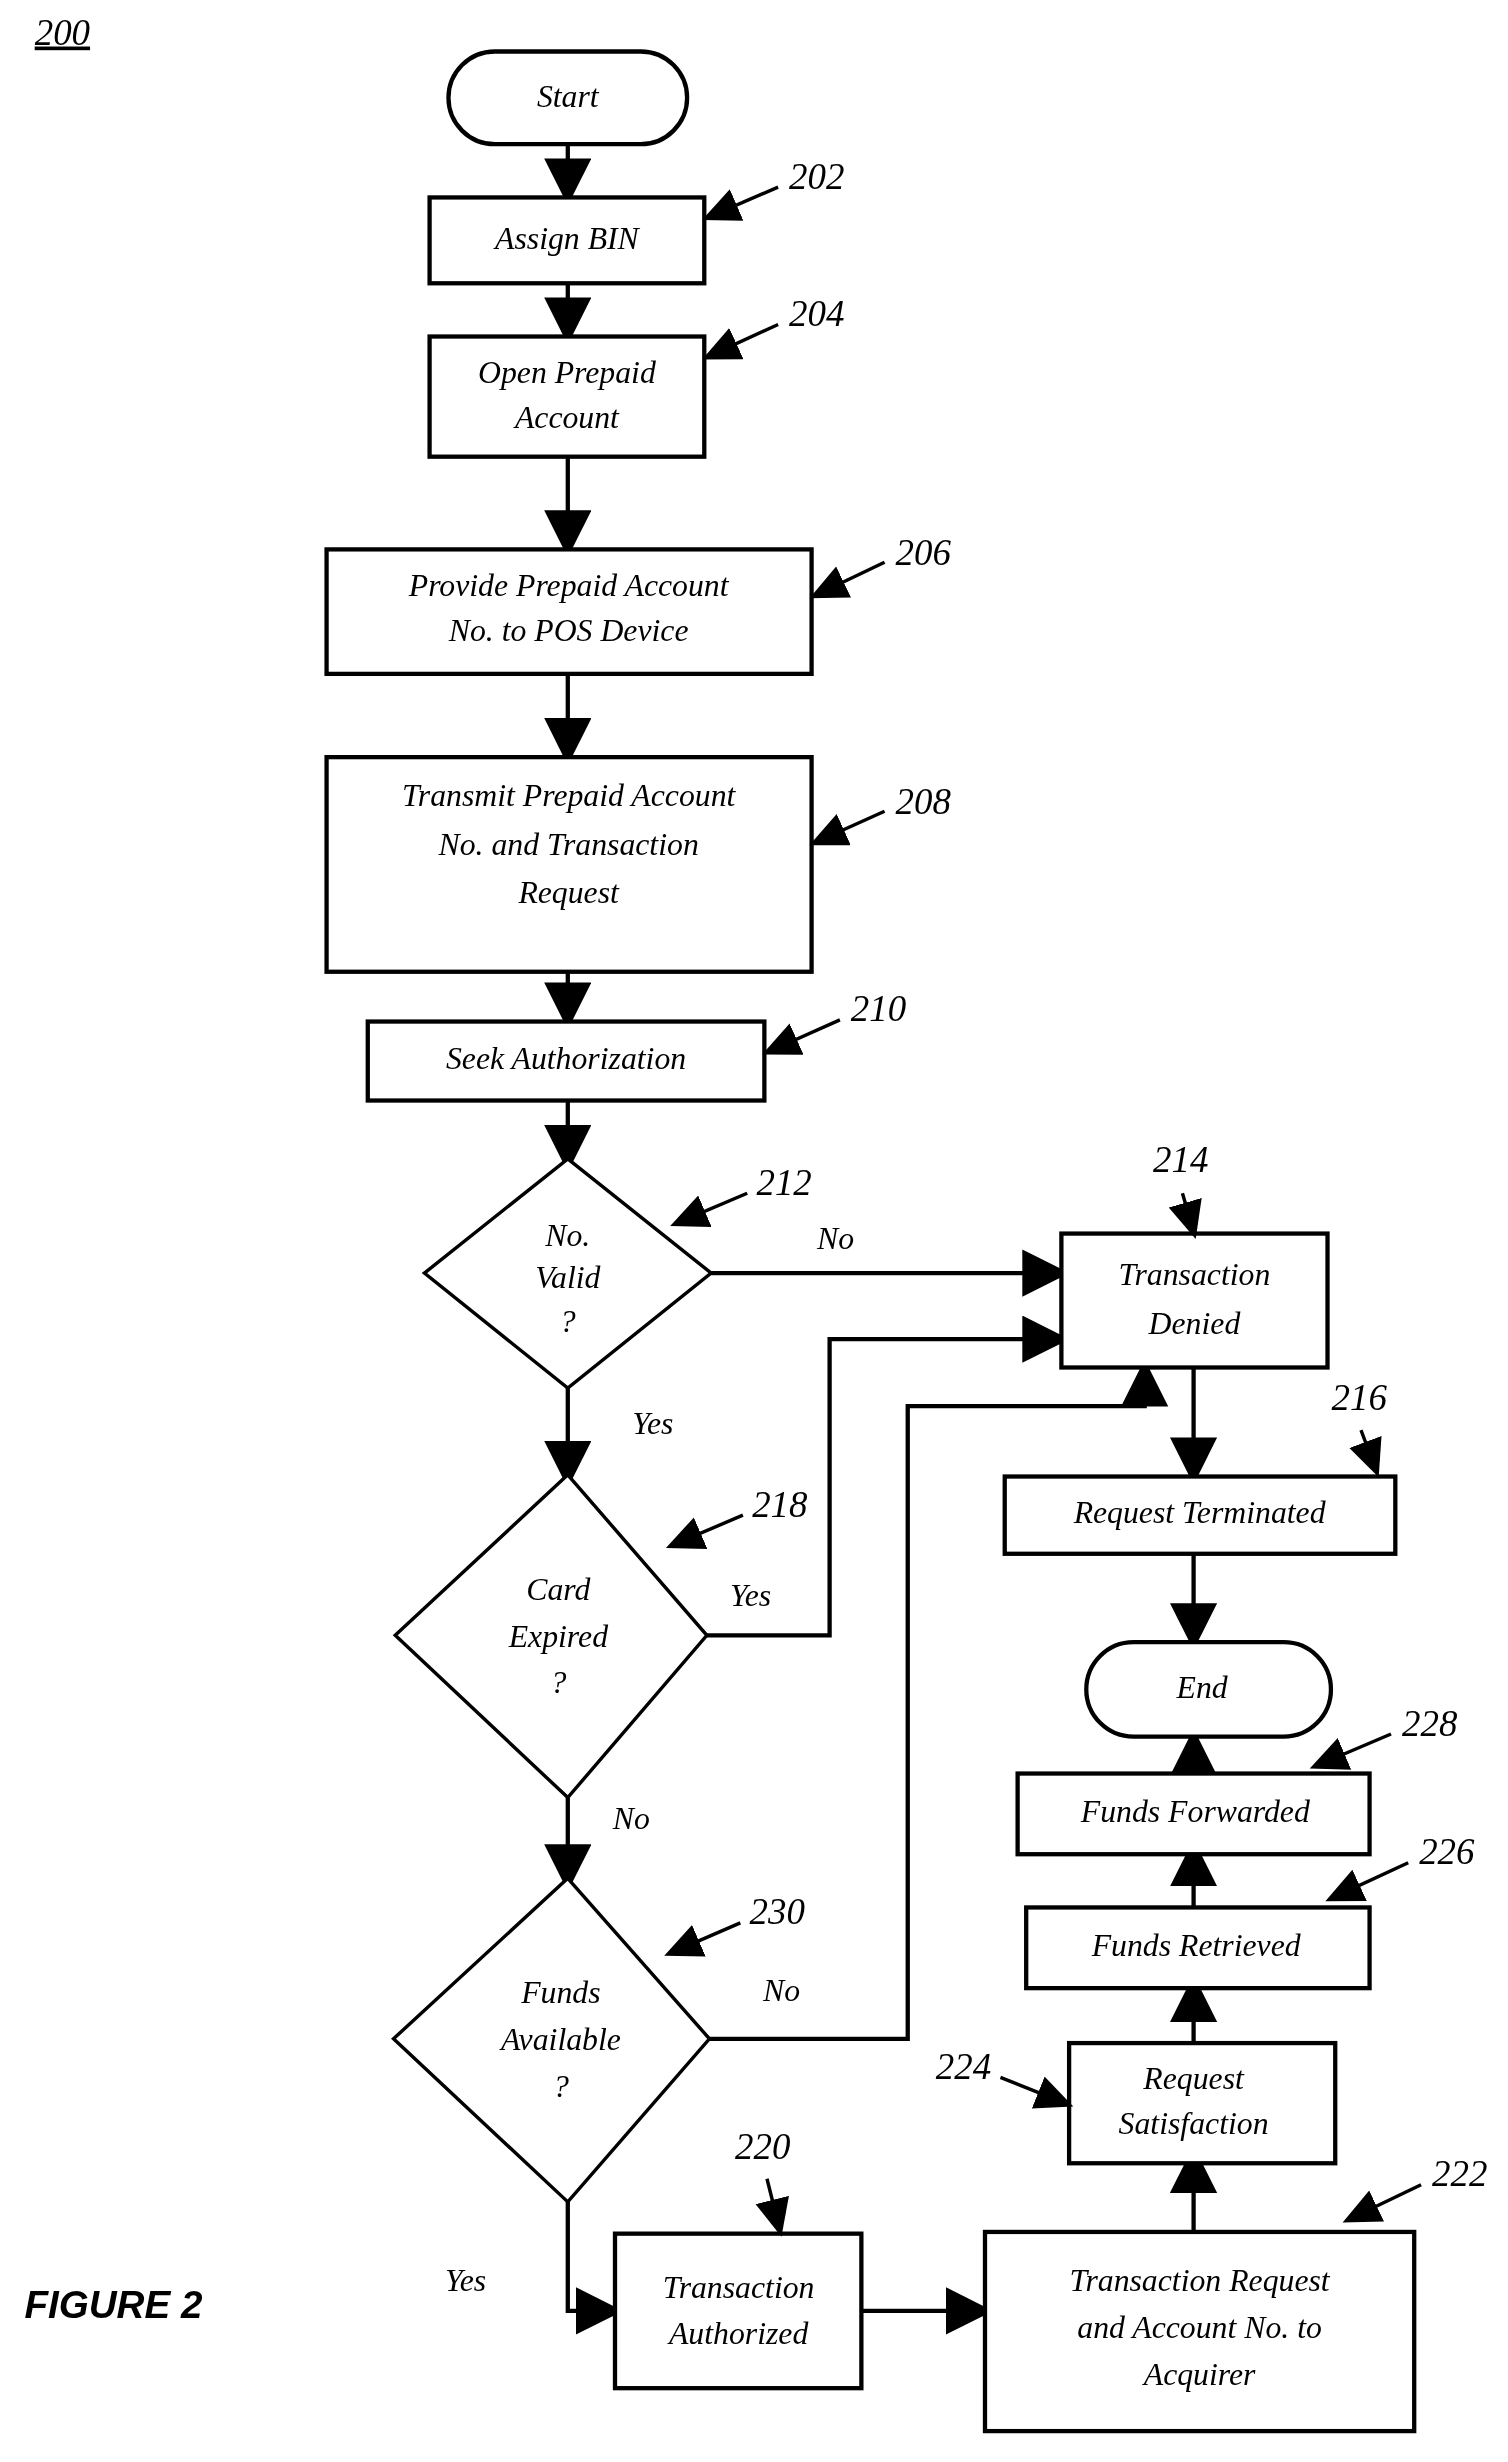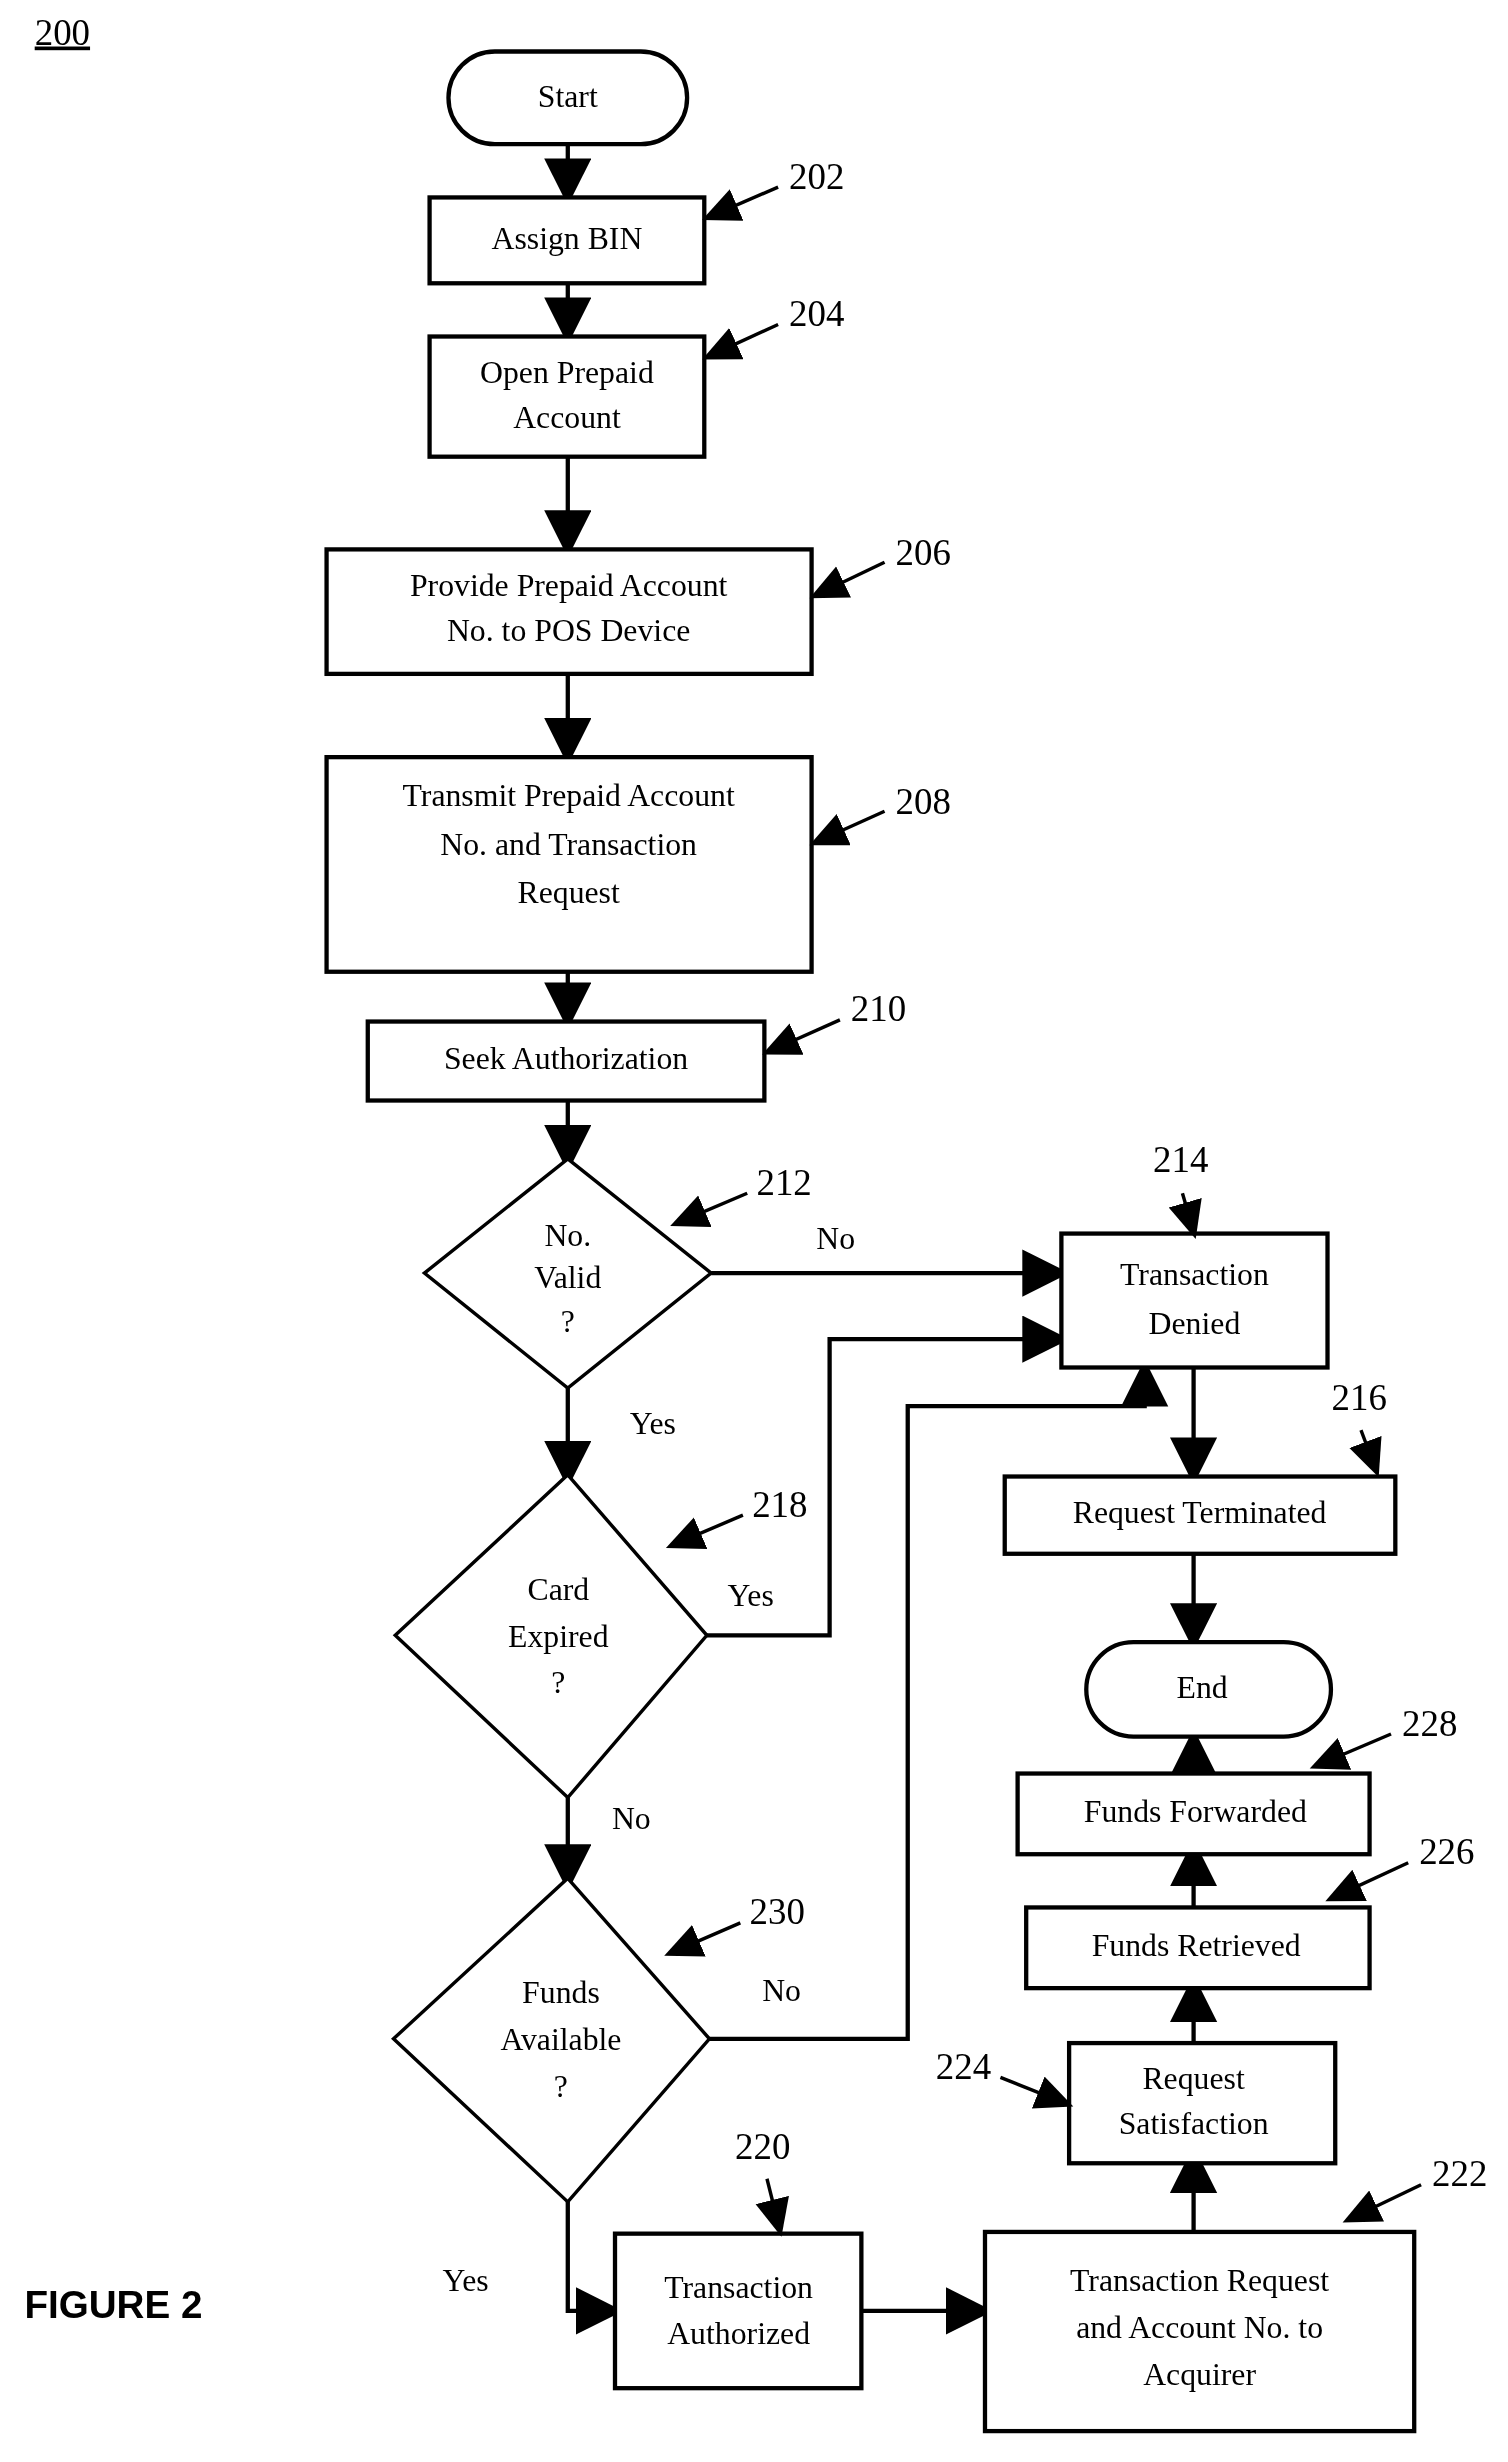--- a/index.html
+++ b/index.html
@@ -12,20 +12,21 @@
     height: 2462px;
     position: relative;
     font-family: "Liberation Serif", serif;
     overflow: hidden;
   }
   #figure-root {
     position: absolute;
     left: 0; top: 0;
     width: 1509px;
     height: 1962px;
+    font-style: italic;
   }
   svg.flow {
     display: block;
     width: 1509px;
     height: 2462px;
   }
   .shape {
     fill: #ffffff;
     stroke: #000000;
     stroke-width: 5;

